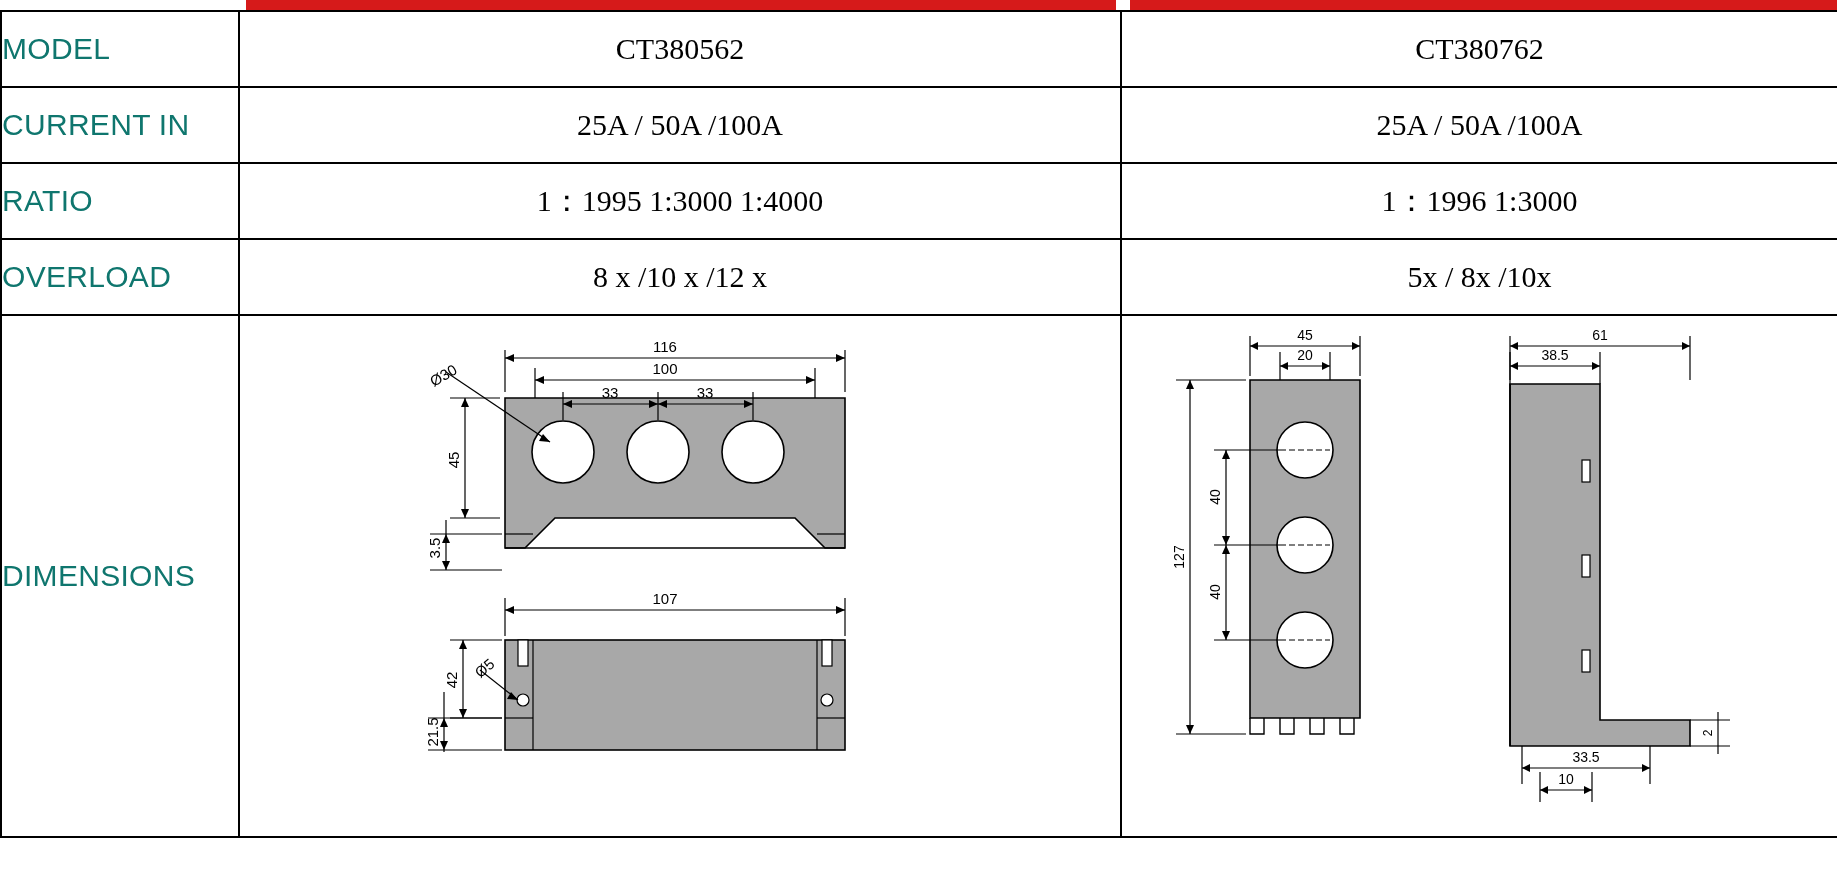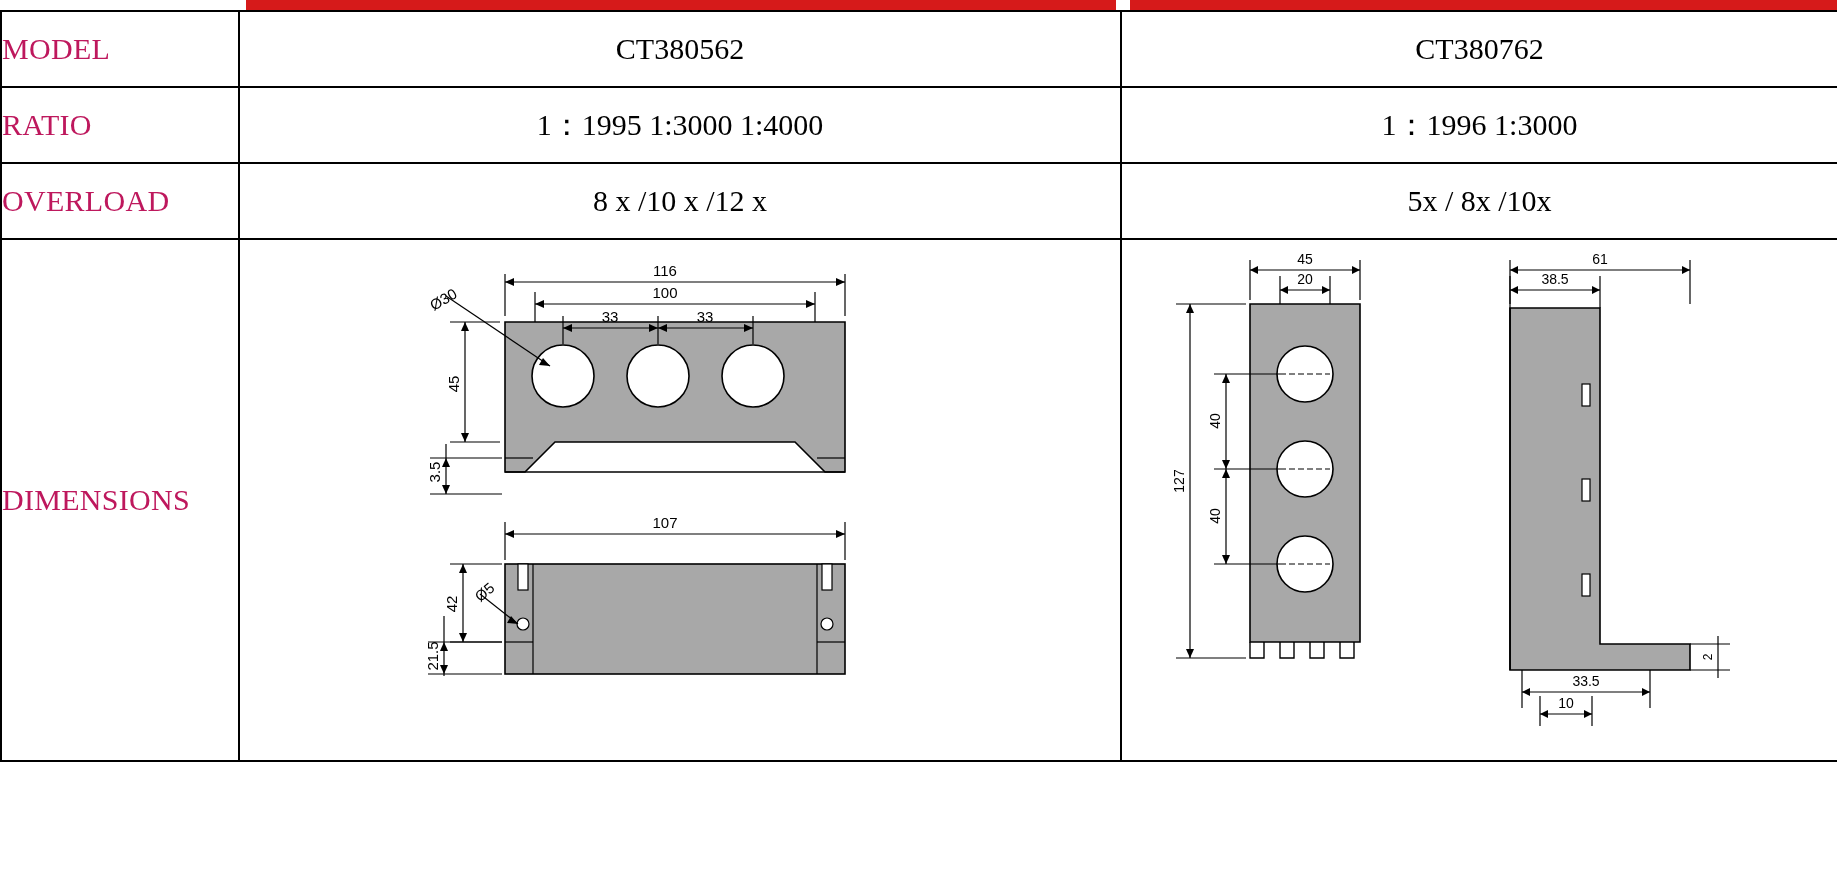--- a/index.html
+++ b/index.html
@@ -38,24 +38,24 @@
     table-layout: fixed;
   }
   table.spec td {
     border: 2px solid #000;
     padding: 0;
     vertical-align: middle;
   }
   td.label {
     width: 236px;
     font-size: 30px;
-    font-family: Liberation Serif, serif;
+    font-family: Liberation Sans, sans-serif;
     padding-left: 8px;
     letter-spacing: 0.3px;
-    color: #be185d;
+    color: #0f766e;
   }
   td.val {
     text-align: center;
     font-family: "Liberation Serif", serif;
     font-size: 30px;
     color: #000;
   }
   tr.row-spec td { height: 74px; }
   td.col-a { width: 880px; margin-top: 38px; }
   td.col-b { width: 715px; margin-top: 25px; }
@@ -76,20 +76,25 @@
 
   <div class="top-bar top-bar-left"></div>
   <div class="top-bar top-bar-right"></div>
 
   <table class="spec">
     <tbody>
         <tr class="row-spec">
       <td class="label">MODEL</td>
       <td class="val col-a">CT380562</td>
       <td class="val col-b">CT380762</td>
+    </tr>
+    <tr class="row-spec">
+      <td class="label">CURRENT IN</td>
+      <td class="val col-a">25A / 50A /100A</td>
+      <td class="val col-b">25A / 50A /100A</td>
     </tr>
     <tr class="row-spec">
       <td class="label">RATIO</td>
       <td class="val col-a">1：1995     1:3000     1:4000</td>
       <td class="val col-b">1：1996     1:3000</td>
     </tr>
     <tr class="row-spec">
       <td class="label">OVERLOAD</td>
       <td class="val col-a">8 x   /10 x   /12 x</td>
       <td class="val col-b">5x   / 8x   /10x</td>

